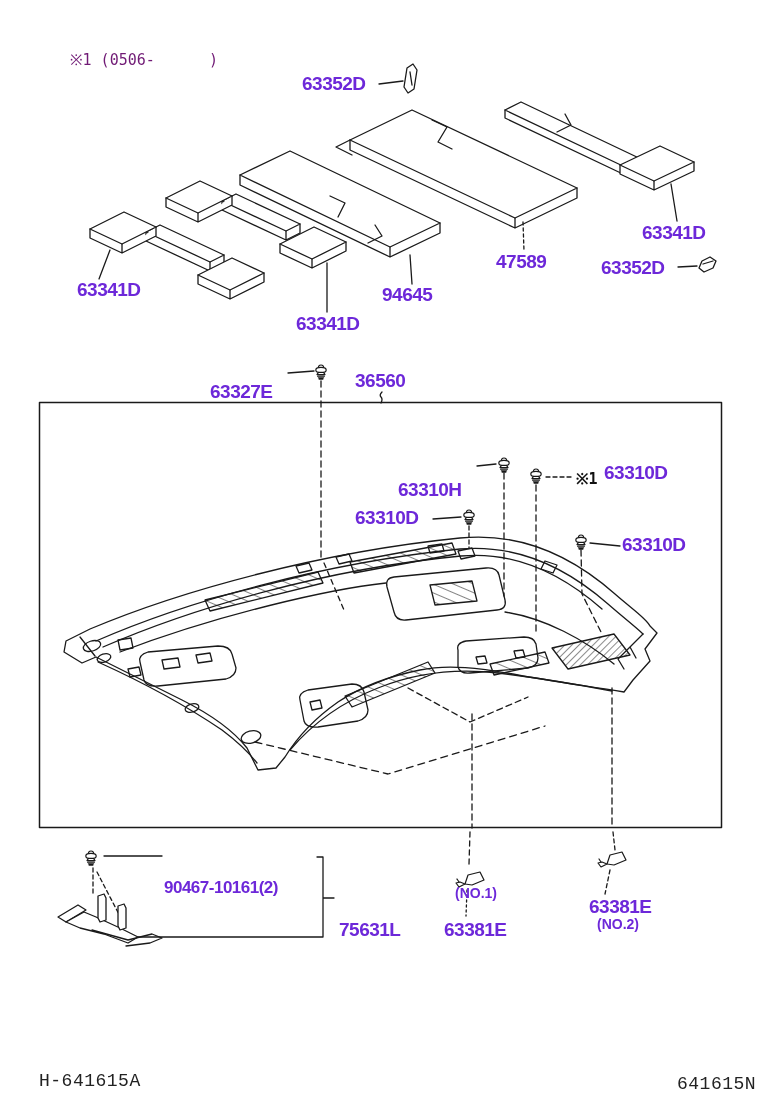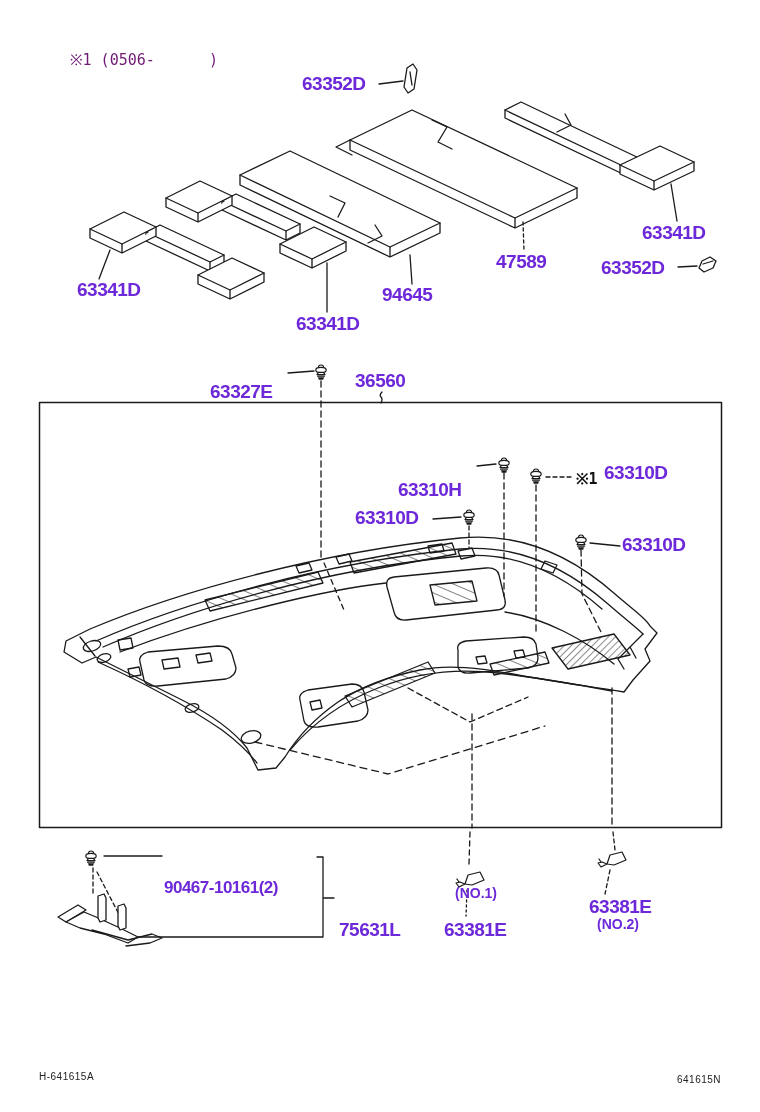--- a/index.html
+++ b/index.html
@@ -7,22 +7,22 @@
         font-family:"DejaVu Sans Mono", monospace;}
   #art{position:absolute;left:0;top:0;}
   .lbl{position:absolute;font-family:Liberation Sans, sans-serif;font-weight:700;
        font-size:19px;line-height:1;color:#6d28d9;letter-spacing:-0.5px;white-space:pre;}
   .lbl.mid{font-size:17px;margin-top:30px;}
   .lbl.sub{font-size:14px;letter-spacing:0;}
   .note{position:absolute;font-family:"DejaVu Sans Mono", monospace;font-size:15px;
         color:#701a75;white-space:pre;letter-spacing:0;margin-left:33px;}
   .ref{position:absolute;font-family:"DejaVu Sans Mono", monospace;font-size:15px;
        font-weight:700;color:#111;white-space:pre;}
-  .footer{position:absolute;font-family:Liberation Sans, sans-serif;
-          font-size:10px;color:#222;letter-spacing:0.5px;white-space:pre;text-align:right;}
+  .footer{position:absolute;font-family:Liberation Mono, monospace;
+          font-size:18px;color:#222;letter-spacing:0.5px;white-space:pre;text-align:right;}
 </style>
 </head>
 <body>
 
 <div id="page">
 
 <svg id="art" width="760" height="1112" viewBox="0 0 760 1112" fill="none" stroke="#1a1a1a" stroke-width="1.3" stroke-linecap="round" stroke-linejoin="round">
   <defs>
     <pattern id="rungs" patternUnits="userSpaceOnUse" width="8" height="8" patternTransform="rotate(113)">
       <line x1="0" y1="0" x2="0" y2="8" stroke="#1a1a1a" stroke-width="1.1"></line>

